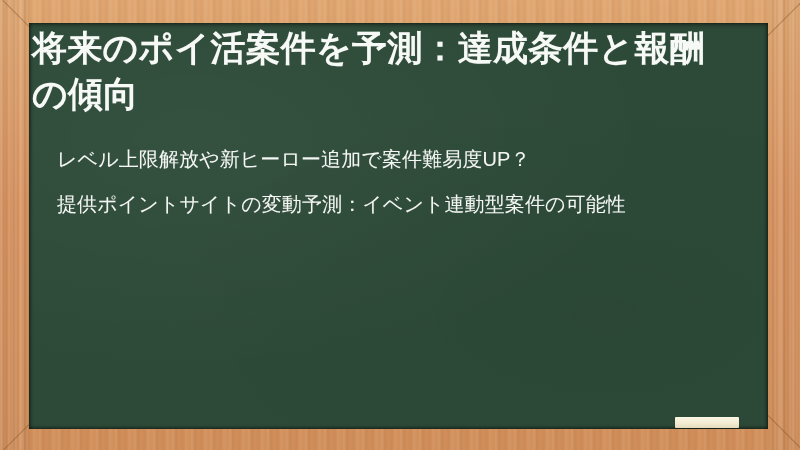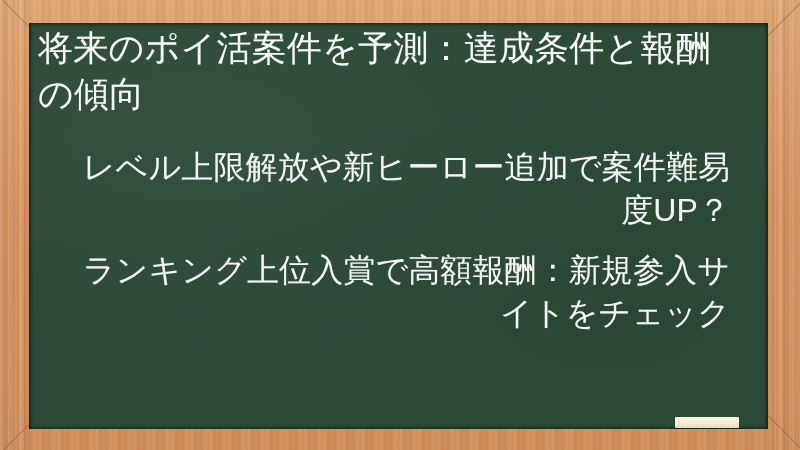--- a/index.html
+++ b/index.html
@@ -105,48 +105,47 @@
 
   .board-inner {
     position: absolute;
     inset: 0;
     padding: 0;
   }
 
   
   .title {
     position: absolute;
-    left: 9px;
+    left: 3px;
     top: 2px;
     right: 40px;
     color: #f7f9f6;
     font-size: 35px;
     line-height: 1.30;
-    font-weight: 400;
+    font-weight: 700;
     letter-spacing: 0.2px;
     text-shadow: 0 0 1px rgba(255,255,255,0.22);
     white-space: pre-wrap;
   }
 
   .lines {
     position: absolute;
     left: 28px;
     top: 123px;
     right: 38px;
   }
 
   .line {
     color: #f3f6f2;
-    font-size: 32px;
+    font-size: 20px;
     line-height: 1.33;
     font-weight: 400;
     letter-spacing: 0.1px;
     text-shadow: 0 0 1px rgba(255,255,255,0.18);
     margin-bottom: 18px;
-    text-align: right;
   }
   .line:last-child { margin-bottom: 0; }
 
   
   .chalk {
     position: absolute;
     left: 646px;
     top: 394px;
     width: 64px;
     height: 11px;
@@ -169,21 +168,21 @@
     <div class="mitre br"></div>
   </div>
 
   <div class="board">
     <div class="board-inner">
 
       <div class="title">将来のポイ活案件を予測：達成条件と報酬の傾向</div>
 
       <div class="lines">
         <div class="line">レベル上限解放や新ヒーロー追加で案件難易度UP？</div>
-        <div class="line">ランキング上位入賞で高額報酬：新規参入サイトをチェック</div>
+        <div class="line">提供ポイントサイトの変動予測：イベント連動型案件の可能性</div>
       </div>
 
     </div>
 
     <div class="chalk"></div>
   </div>
 
 </div>
 
 </body></html>

